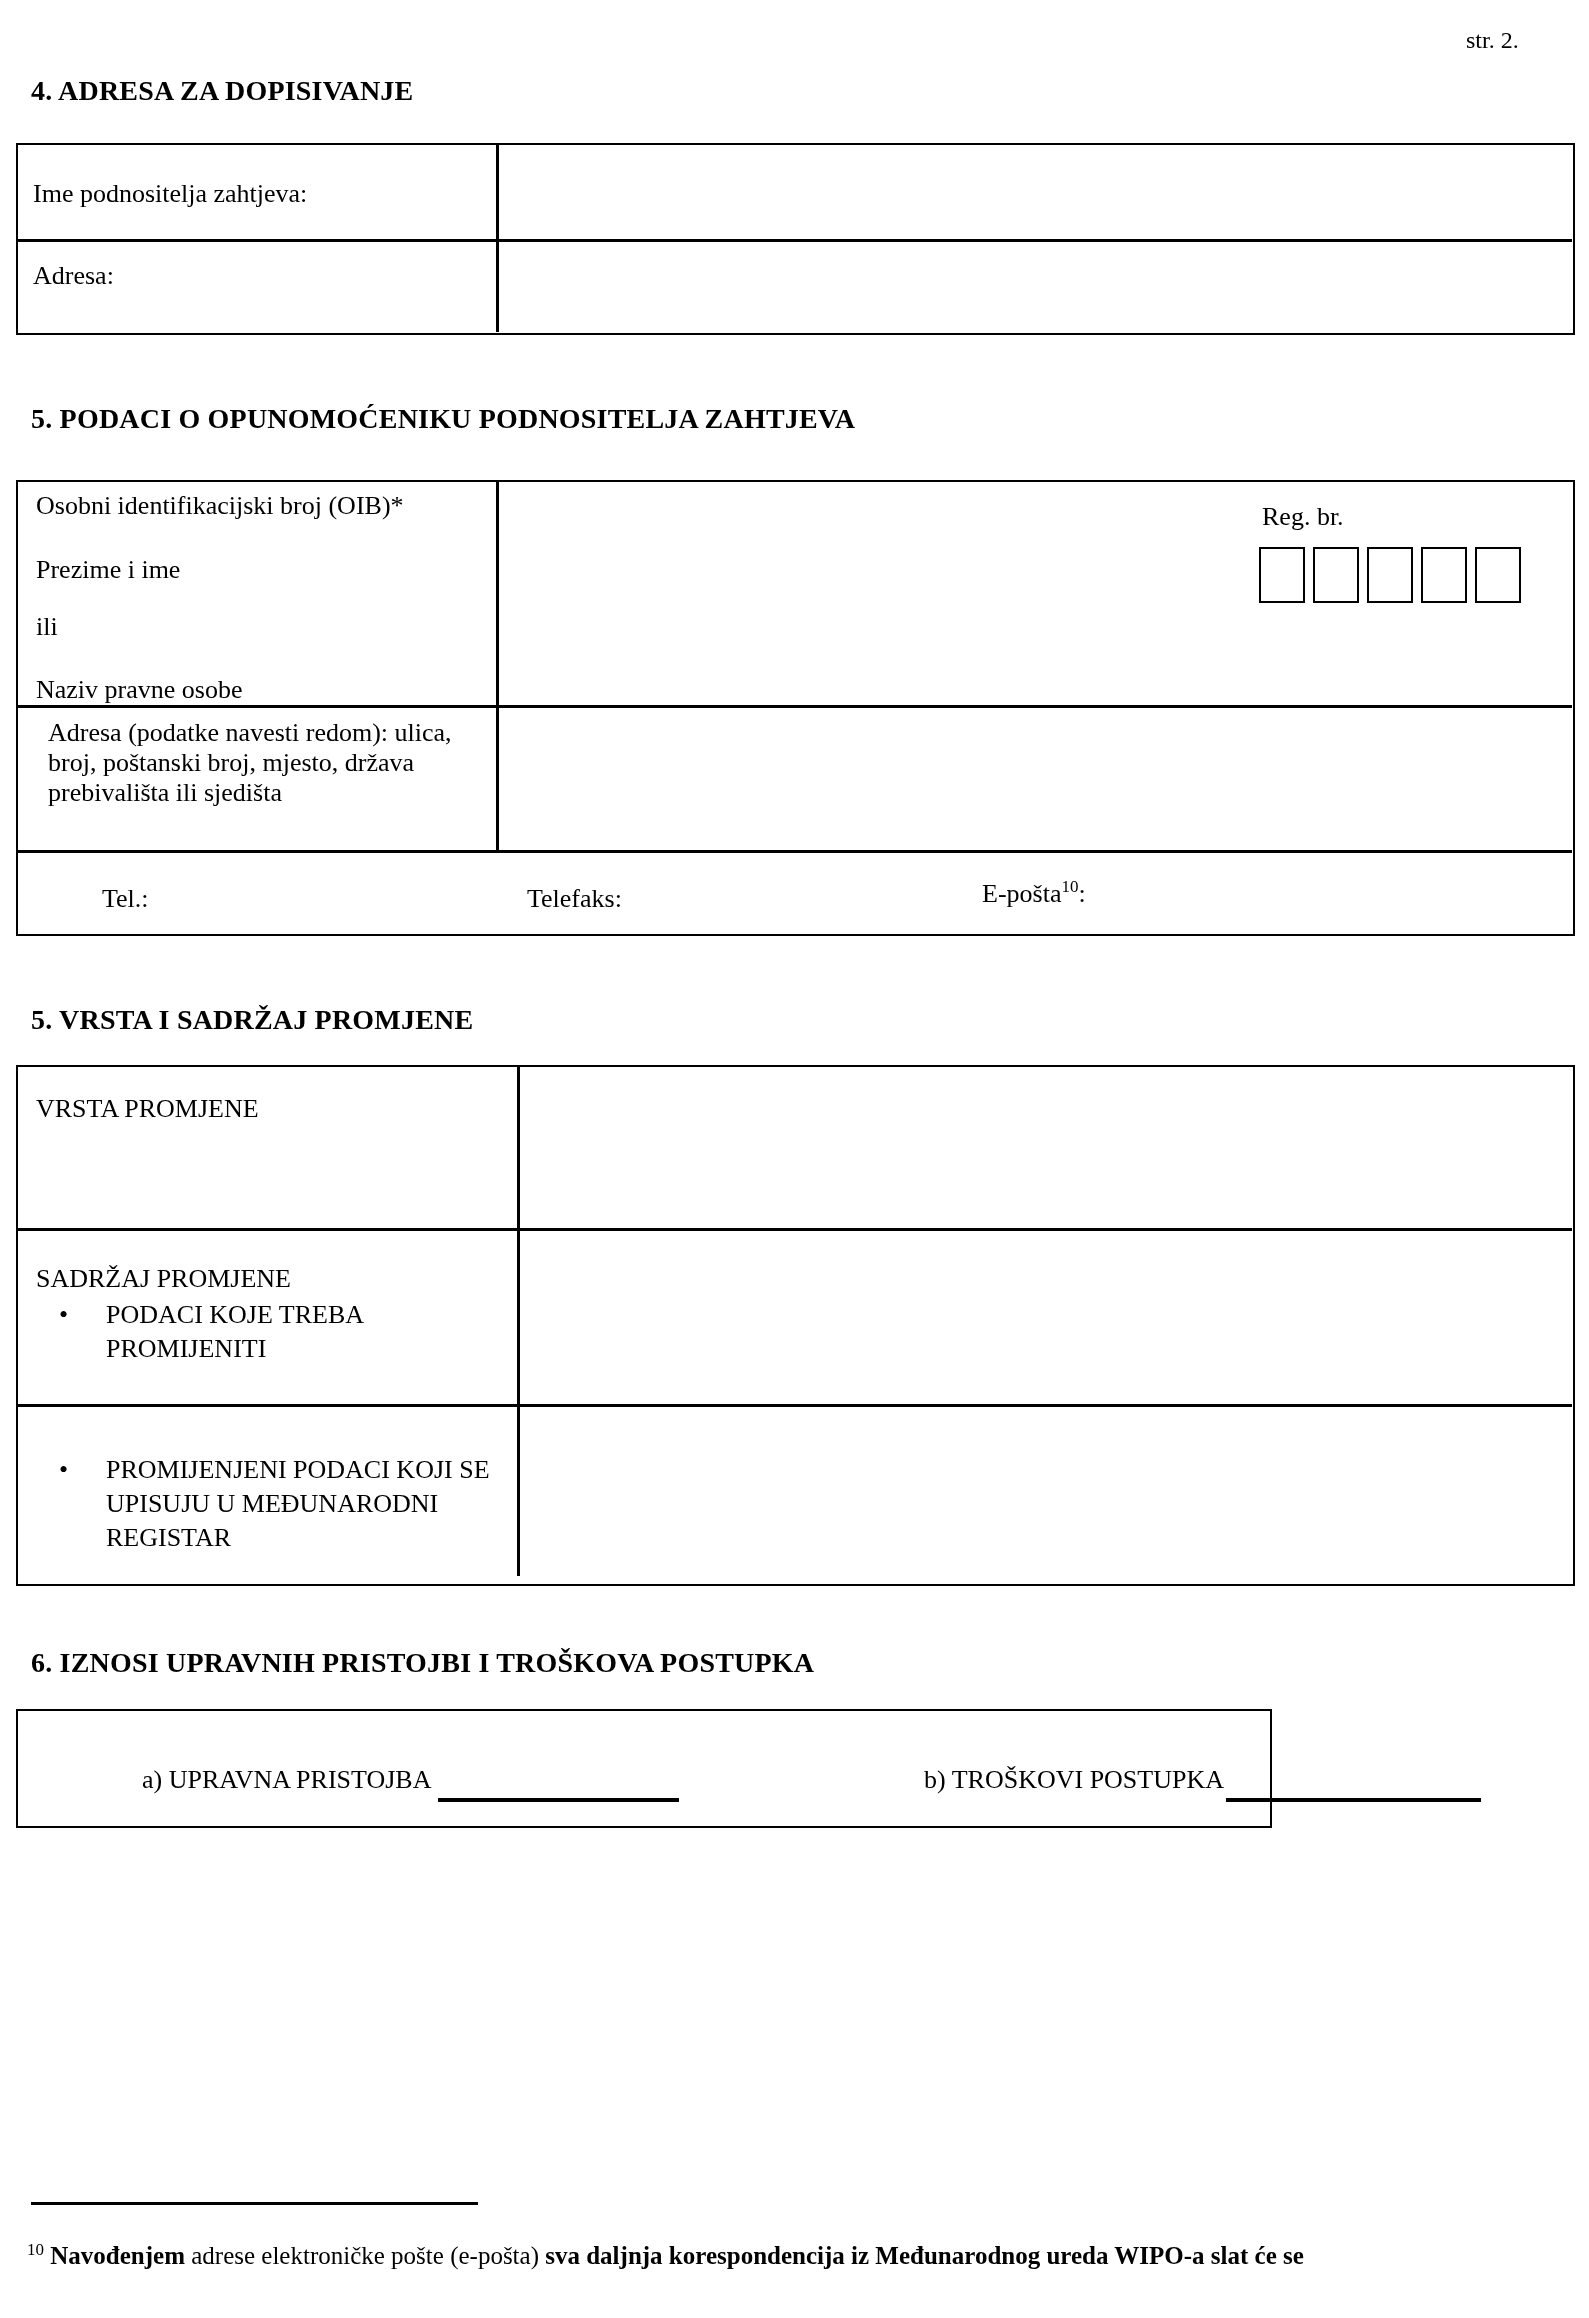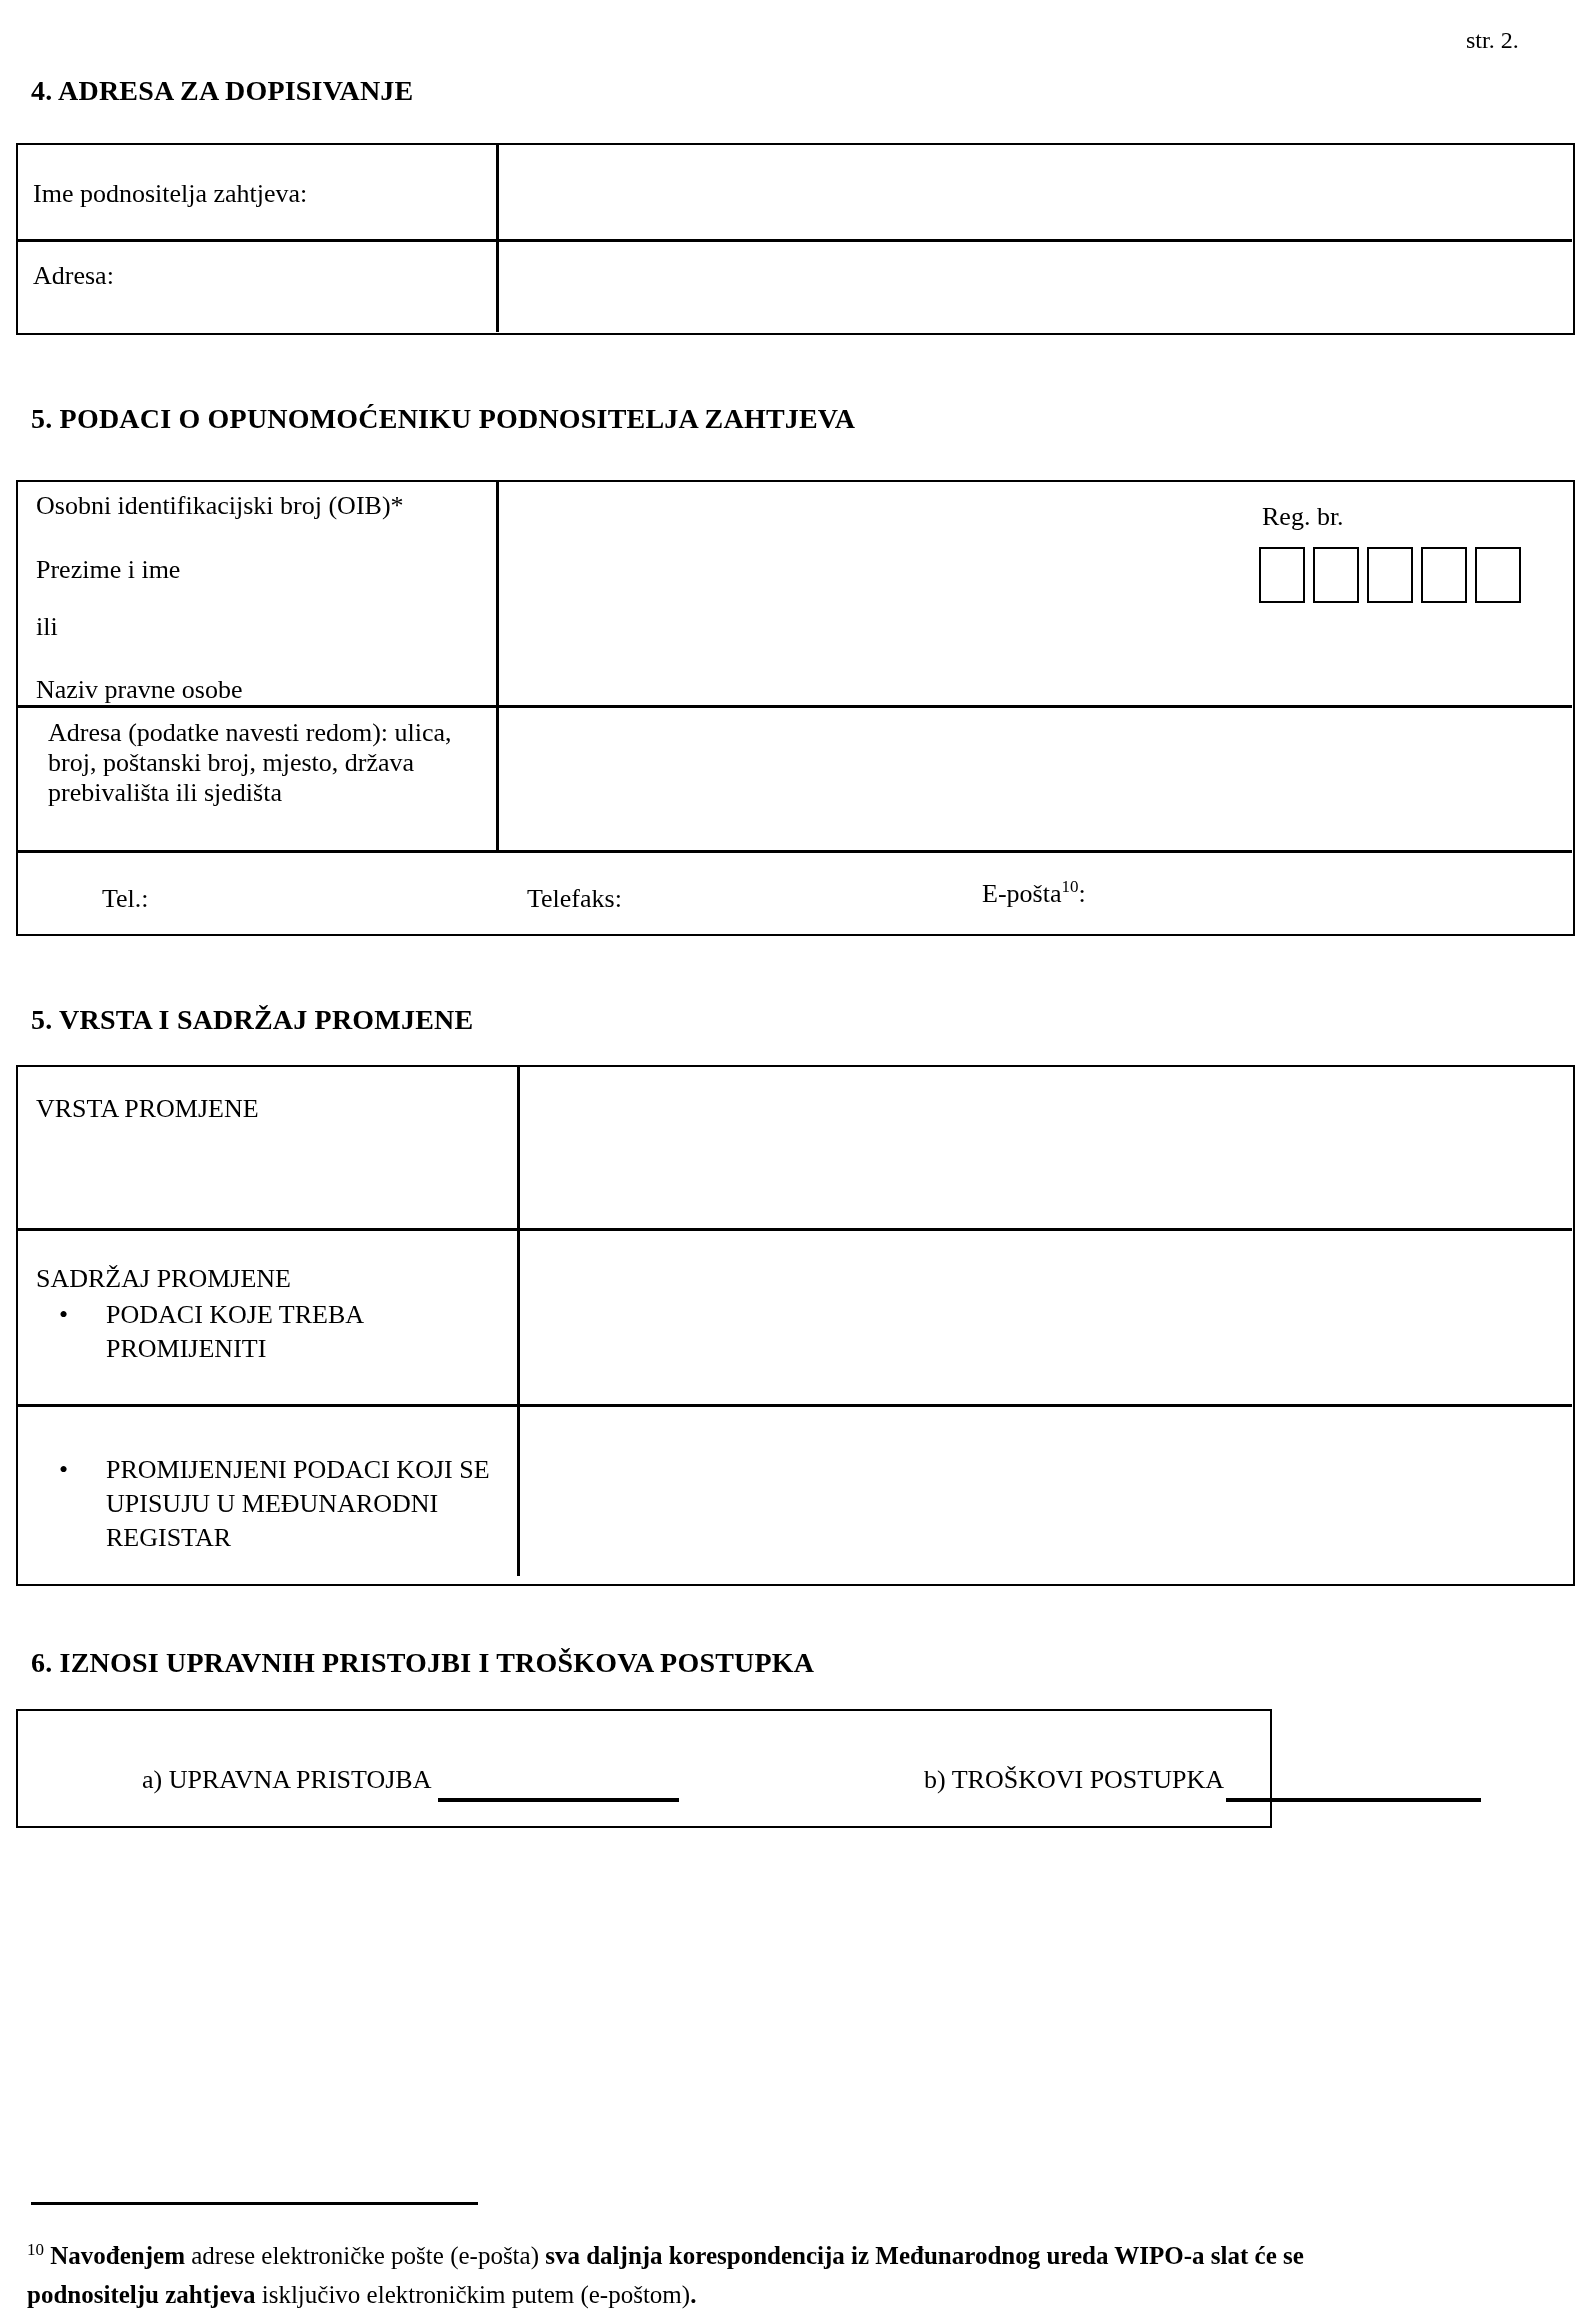--- a/index.html
+++ b/index.html
@@ -123,18 +123,15 @@
     <div class="abs lbl nowrap" style="left:906px; top:54px;">b) TROŠKOVI POSTUPKA</div>
   </div>
   <div class="fillline" style="left:438px; top:1798px; width:241px;"></div>
   <div class="fillline" style="left:1226px; top:1798px; width:255px;"></div>
 
   <div class="hline" style="left:31px; top:2202px; width:447px;"></div>
 
   <div class="abs fn" style="left:27px; top:2241px;">
     <sup class="fnref">10</sup><span> </span><b>Navođenjem</b><span> adrese elektroničke pošte (e-pošta) </span><b>sva daljnja korespondencija iz Međunarodnog ureda WIPO-a slat će se</b>
   </div>
-  <div class="abs fn" style="left:27px; top:2280px;">
-    <b>podnositelju zahtjeva</b><span> isključivo elektroničkim putem (e-poštom)</span><b>.</b>
-  </div>
 
 </div>
 
 
 </body></html>

